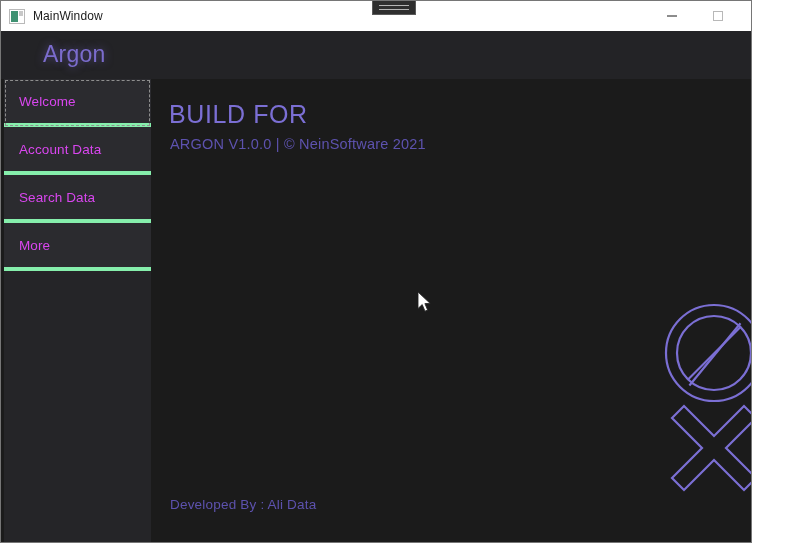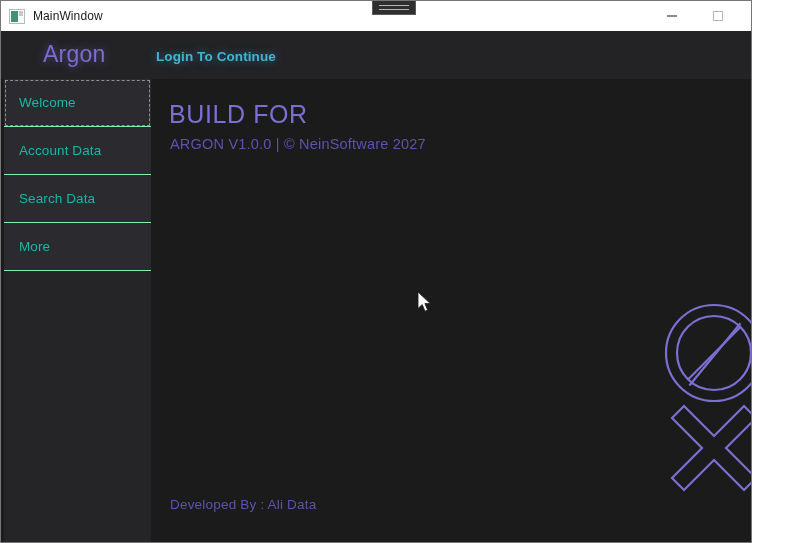--- a/index.html
+++ b/index.html
@@ -148,26 +148,26 @@
     position: absolute;
     left: 3px; top: 78px;
     width: 147px;
     height: 464px;
     background: #252528;
   }
   .nav-item {
     position: relative;
     height: 48px;
     box-sizing: border-box;
-    border-bottom: 1px solid #86efac;
+    border-bottom: 4px solid #86efac;
     display: flex;
     align-items: center;
     padding-left: 15px;
     background: #2b2b2f;
-    color: #14b8a6;
+    color: #d946ef;
     font-size: 13.5px;
     letter-spacing: .1px;
     text-align: center;
   }
   .nav-item.selected {
     outline: 1px dashed #8e8e8e;
     outline-offset: -2px;
   }
   #nav-filler {
     background: #252528;
@@ -266,21 +266,20 @@
         <svg width="13" height="13" viewBox="0 0 13 13">
           <line x1="1.5" y1="1.5" x2="11.5" y2="11.5" stroke="#1a1a1a" stroke-width="1.2"></line>
           <line x1="11.5" y1="1.5" x2="1.5" y2="11.5" stroke="#1a1a1a" stroke-width="1.2"></line>
         </svg>
       </button>
     </div>
   </div>
 
   <div id="header">
     <div id="brand">Argon</div>
-    <div id="login-link">Login To Continue</div>
   </div>
 
   <div id="left-rail"></div>
 
   <nav id="sidebar">
     <div class="nav-item selected">
       <span>Welcome</span>
     </div>
     <div class="nav-item">
       <span>Account Data</span>
@@ -291,21 +290,21 @@
     <div class="nav-item">
       <span>More</span>
     </div>
     <div id="nav-filler"></div>
   </nav>
 
   <main id="content">
 
     <div id="hero">
       <h1 id="hero-line1">BUILD FOR</h1>
-      <div id="hero-version">ARGON V1.0.0  |  © NeinSoftware 2027</div>
+      <div id="hero-version">ARGON V1.0.0  |  © NeinSoftware 2021</div>
     </div>
 
     <div id="footer-credit">Developed By : Ali Data</div>
 
     <svg id="decor" viewBox="0 0 110 225">
       <g stroke="#7b6fd4" stroke-width="2.2" fill="none">
         <circle cx="55" cy="52" r="48"></circle>
         <circle cx="55" cy="52" r="37"></circle>
         <line x1="30.4" y1="84.5" x2="81.5" y2="22.2"></line>
         <line x1="82.0" y1="25.5" x2="29.0" y2="78.5"></line>

